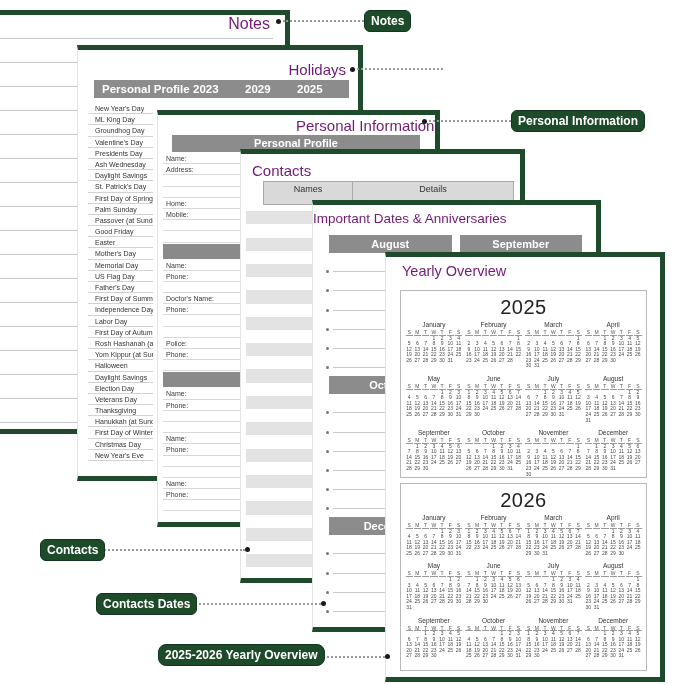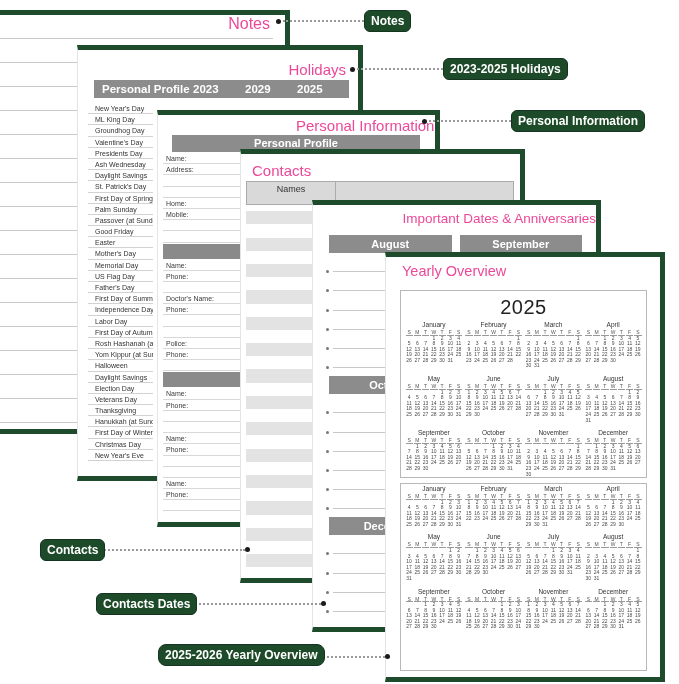--- a/index.html
+++ b/index.html
@@ -9,47 +9,47 @@
   
   .page{position:absolute;background:#fff;box-sizing:border-box;overflow:hidden;
         border-top:5px solid var(--green);border-right:5px solid var(--green);
         border-bottom:5px solid var(--green);border-left:1px solid #e4e4e4;}
   #page-notes    {left:-30px;top:10px; width:320px;height:424px;z-index:1;}
   #page-holidays {left:77px; top:45px; width:286px;height:436px;z-index:2;}
   #page-personal {left:157px;top:110px;width:283px;height:417px;z-index:3;}
   #page-contacts {left:240px;top:149px;width:285px;height:434px;z-index:4;}
   #page-important{left:312px;top:200px;width:289px;height:432px;z-index:5;}
   #page-yearly   {left:385px;top:252px;width:280px;height:430px;z-index:6;}
-  .page-title{position:absolute;color:#ec4899;white-space:nowrap;}
+  .page-title{position:absolute;color:#701a75;white-space:nowrap;}
   #notes-title    {top:0;   right:15px;font-size:16px;}
   #holidays-title {top:11px;right:12px;font-size:15px;}
   #personal-title {top:2px; left:138px;font-size:15px;}
   #contacts-title {top:8px; left:11px; font-size:15px;}
-  #important-title{top:6px; left:0;right:0;text-align:right;font-size:13.5px;}
+  #important-title{top:6px; left:0;right:0;text-align:left;font-size:13.5px;}
   #yearly-title   {top:6px; left:16px; font-size:14.5px;}
   
   #note-lines{position:absolute;left:8px;right:12px;top:0;bottom:4px;
     background:repeating-linear-gradient(to bottom, transparent 0 23px, #c8c8c8 23px 24px);}
   
   #hol-bar{position:absolute;left:16px;top:30px;width:255px;height:18px;background:var(--bar-gray);
     display:flex;align-items:center;color:#fff;font-weight:bold;font-size:11.5px;}
   #hol-bar .lbl{flex:1;padding-left:8px;}
   #hol-bar .yr{width:52px;text-align:left;}
   #holiday-list{position:absolute;left:10px;top:53px;width:65px;}
   .h-row{height:11.2px;line-height:11.8px;font-size:7px;color:#333;border-bottom:1px solid #d2d2d2;
     padding-left:7px;white-space:nowrap;overflow:hidden;box-sizing:border-box;}
   
   #per-bar{position:absolute;left:14px;top:20px;width:248px;height:17px;background:var(--bar-gray);
     color:#fff;font-weight:bold;font-size:11px;text-align:center;line-height:17px;}
   #personal-rows{position:absolute;left:5px;top:38px;right:6px;}
   .p-row{height:11.2px;line-height:12.4px;font-size:7px;color:#3a3a3a;border-bottom:1px solid #d8d8d8;
     padding-left:3px;box-sizing:border-box;}
   .p-bar{height:15px;background:#8a8a8a;margin:1px 0;}
   
-  #con-head{position:absolute;left:5px;top:27px;right:6px;height:24px;display:flex;background:#d9d9d9;
+  #con-head{position:absolute;left:22px;top:27px;right:6px;height:24px;display:flex;background:#d9d9d9;
     border:1px solid #aaa;box-sizing:border-box;font-size:9px;color:#333;}
   #con-head .cell{line-height:14px;text-align:center;}
   #con-head .names{width:88px;border-right:1px solid #aaa;}
   #con-head .details{flex:1;}
   #contact-rows{position:absolute;left:5px;top:44px;right:6px;}
   .c-row{height:13.2px;}
   .c-row:nth-child(even){background:#e3e3e3;}
   
   #imp-cols{position:absolute;left:16px;right:14px;top:30px;display:flex;gap:8px;}
   .i-col{flex:1;}
@@ -183,20 +183,21 @@
         <div class="p-row">Phone:</div>
         <div class="p-row"></div>
         <div class="p-row"></div>
       </div>
   </div>
 
   <div class="page" id="page-contacts">
     <div class="page-title" id="contacts-title">Contacts</div>
     <div id="con-head">
       <div class="cell names">Names</div>
+      <div class="cell details">Details</div>
     </div>
     <div id="contact-rows">
         <div class="c-row"></div>
         <div class="c-row"></div>
         <div class="c-row"></div>
         <div class="c-row"></div>
         <div class="c-row"></div>
         <div class="c-row"></div>
         <div class="c-row"></div>
         <div class="c-row"></div>
@@ -812,20 +813,21 @@
                 <div class="dc">27</div>
                 <div class="dc">28</div>
                 <div class="dc">29</div>
                 <div class="dc">30</div>
                 <div class="dc">31</div>
               </div>
             </div>
           </div>
         </div>
         <div class="year-box">
+          <div class="year-title">2026</div>
           <div class="months">
             <div class="mini">
               <div class="mname">January</div>
               <div class="dgrid">
                 <div class="dh">S</div>
                 <div class="dh">M</div>
                 <div class="dh">T</div>
                 <div class="dh">W</div>
                 <div class="dh">T</div>
                 <div class="dh">F</div>
@@ -1358,21 +1360,20 @@
                 <div class="dc">30</div>
                 <div class="dc">31</div>
               </div>
             </div>
           </div>
         </div>
       </div>
   </div>
 
   <div class="badge" id="badge-notes">Notes</div>
-  <div class="badge" id="badge-holidays">2023-2025 Holidays</div>
   <div class="badge" id="badge-personal">Personal Information</div>
   <div class="badge" id="badge-contacts">Contacts</div>
   <div class="badge" id="badge-important">Contacts Dates</div>
   <div class="badge" id="badge-yearly">2025-2026 Yearly Overview</div>
 
   <div class="conn" id="conn-notes"></div>
   <div class="conn" id="conn-holidays"></div>
   <div class="conn" id="conn-personal"></div>
   <div class="conn" id="conn-contacts"></div>
   <div class="conn" id="conn-important"></div>

